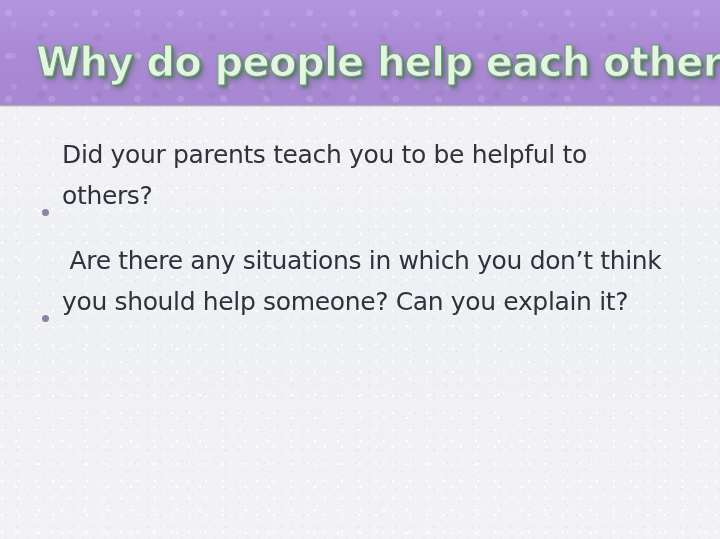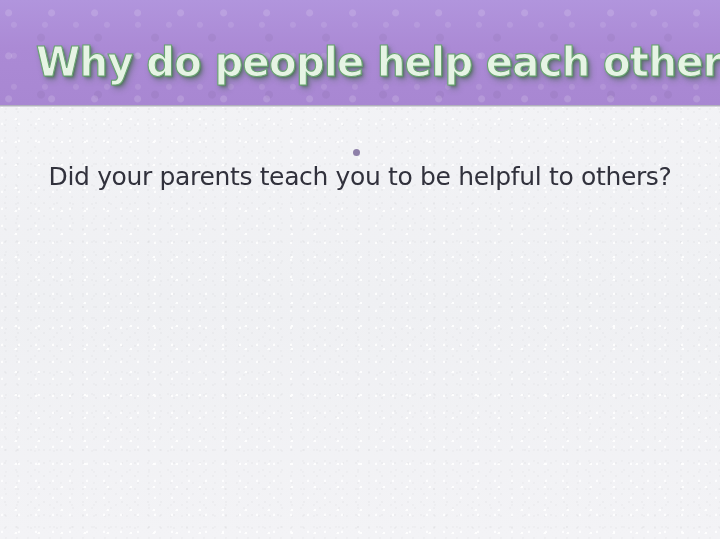--- a/index.html
+++ b/index.html
@@ -79,23 +79,22 @@
   
   #body-content {
     position: absolute;
     left: 36px;
     top: 134px;
     width: 648px;
   }
 
   .bullet-row {
     display: flex;
-    align-items: center;
+    align-items: flex-end;
     margin-bottom: 24px;
-    flex-direction: column;
   }
   .bullet-row:last-child {
     margin-bottom: 0;
   }
 
   .bullet-marker {
     flex: 0 0 auto;
     width: 26px;
     padding-top: 15px;
     box-sizing: border-box;
@@ -134,15 +133,21 @@
   <div id="body-content">
 
     <div class="bullet-row">
       <span class="bullet-marker">
         <span class="dot"></span>
       </span>
       <span class="bullet-text">Did your parents teach you to be helpful to others?</span>
     </div>
 
 
+    <div class="bullet-row">
+      <span class="bullet-marker">
+        <span class="dot"></span>
+      </span>
+      <span class="bullet-text"> Are there any situations in which you don’t think you should help someone? Can you explain it?</span>
+    </div>
 
   </div>
 </div>
 
 </body></html>

